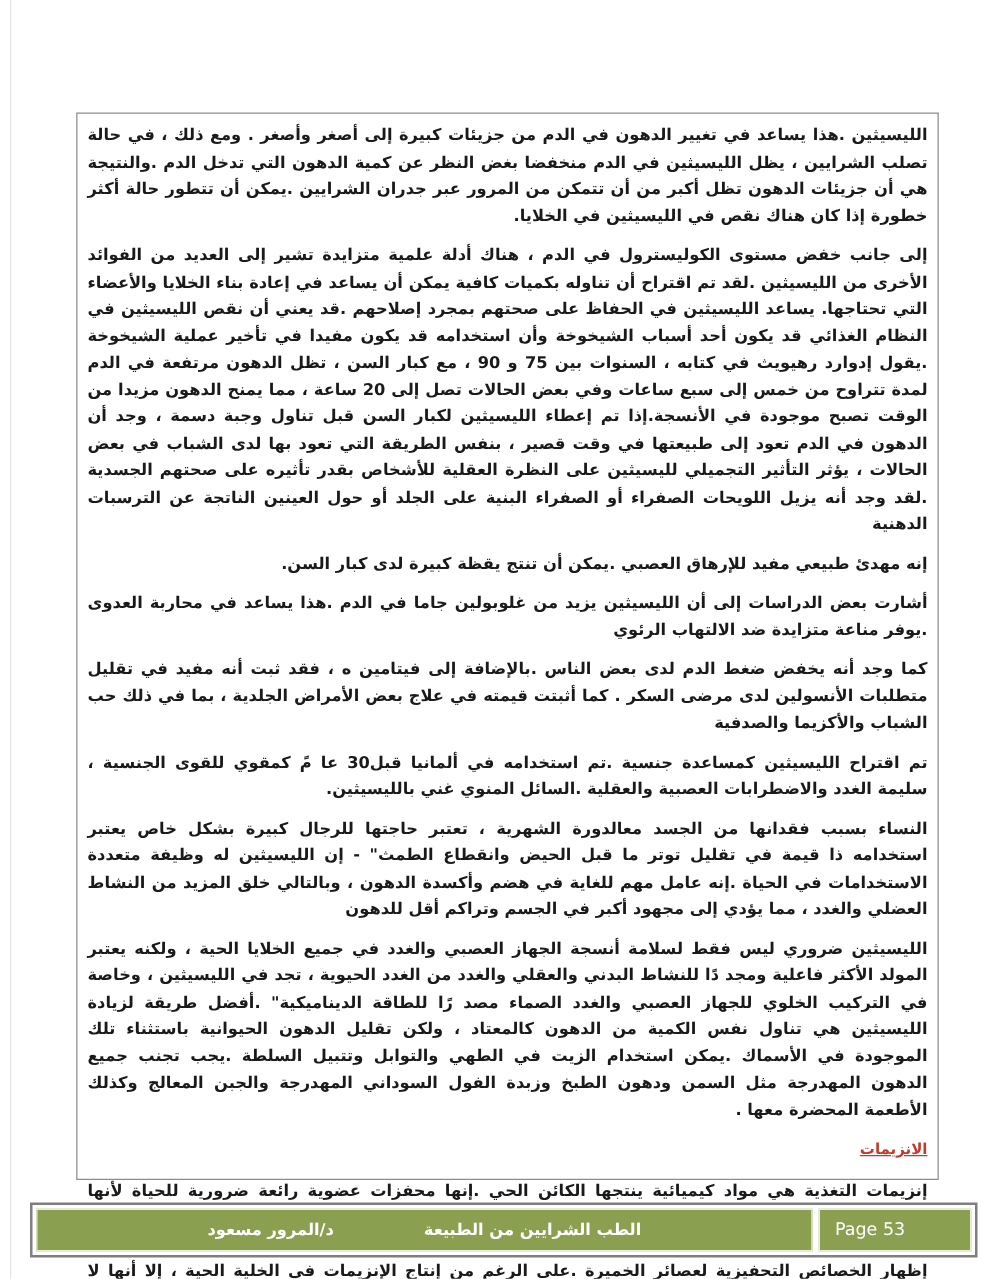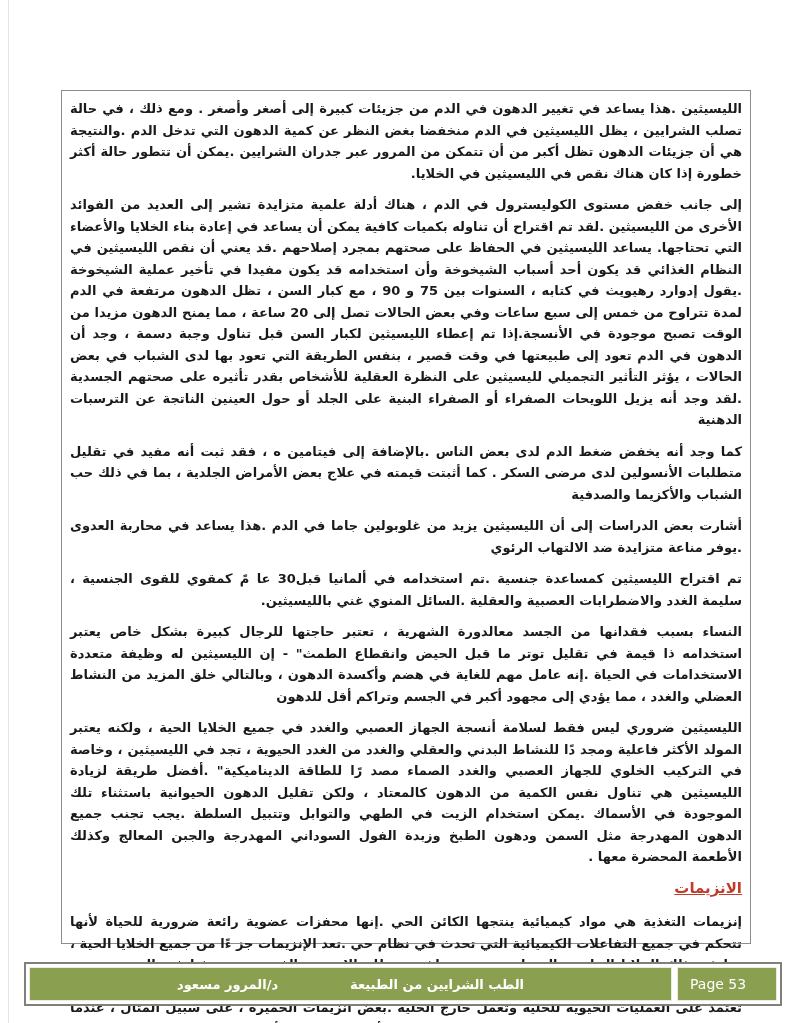--- a/index.html
+++ b/index.html
@@ -21,21 +21,21 @@
     color:#1a1a1a;
     font-size:13px;
     line-height:21.5px;
   }
   .textbox p{margin:0 0 10px 0;font-weight:bold;}
   .textbox p:last-child{margin-bottom:0;}
   .enz-heading{
     color:#c03b2c;
     font-weight:bold;
     text-decoration:underline;
-    font-size:15px;
+    font-size:12px;
     margin:2px 0 12px 0 !important;
     text-align:right;
   }
   .footer-frame{
     position:absolute;left:24px;top:962px;width:748px;height:34px;
     border:2px solid #7f7f7f;
     background:#ffffff;
     display:flex;
     gap:5px;
     padding:3px;
@@ -51,37 +51,38 @@
   .footer-main{
     flex:1;
     direction:rtl;
     justify-content:center;
     gap:72px;
     font-weight:bold;
     font-size:13px;
     letter-spacing:2px;
   }
   .footer-page{
-    width:100px;
+    width:122px;
     direction:ltr;
     padding-left:12px;
     font-size:14px;
     box-sizing:border-box;
   }
 </style>
 </head>
 <body>
 
 <div class="page-edge"></div>
 
 <div class="textbox">
   <p>الليسيثين .هذا يساعد في تغيير الدهون في الدم من جزيئات كبيرة إلى أصغر وأصغر . ومع ذلك ، في حالة تصلب الشرايين ، يظل الليسيثين في الدم منخفضا بغض النظر عن كمية الدهون التي تدخل الدم .والنتيجة هي أن جزيئات الدهون تظل أكبر من أن تتمكن من  المرور عبر جدران الشرايين .يمكن أن تتطور حالة أكثر خطورة إذا كان هناك نقص في الليسيثين في الخلايا.</p>
   <p>إلى جانب خفض مستوى الكوليسترول في الدم ، هناك أدلة علمية متزايدة تشير إلى العديد من الفوائد الأخرى من الليسيثين .لقد تم اقتراح أن تناوله بكميات كافية يمكن أن يساعد في إعادة بناء الخلايا والأعضاء التي تحتاجها. يساعد الليسيثين في الحفاظ على صحتهم بمجرد إصلاحهم .قد يعني أن نقص الليسيثين في النظام الغذائي قد يكون أحد أسباب الشيخوخة وأن استخدامه قد يكون مفيدا في تأخير عملية الشيخوخة .يقول إدوارد رهيويث في كتابه ، السنوات بين 75 و 90 ، مع كبار السن ، تظل الدهون مرتفعة في الدم لمدة تتراوح من خمس إلى سبع ساعات وفي بعض الحالات تصل إلى 20 ساعة ، مما يمنح الدهون مزيدا من الوقت تصبح موجودة في الأنسجة.إذا تم إعطاء الليسيثين لكبار السن  قبل تناول وجبة دسمة ، وجد أن الدهون في الدم تعود إلى طبيعتها في وقت قصير ، بنفس الطريقة التي  تعود بها لدى الشباب  في بعض الحالات ، يؤثر التأثير التجميلي لليسيثين على النظرة العقلية للأشخاص بقدر تأثيره على صحتهم الجسدية .لقد وجد أنه يزيل اللويحات الصفراء أو الصفراء البنية على الجلد أو حول العينين الناتجة عن الترسبات الدهنية</p>
+  <p>إنه مهدئ طبيعي مفيد للإرهاق العصبي .يمكن أن تنتج يقظة كبيرة لدى كبار السن.</p>
+  <p>أشارت بعض الدراسات إلى أن الليسيثين يزيد من غلوبولين جاما في الدم .هذا يساعد في محاربة العدوى .يوفر مناعة متزايدة ضد الالتهاب الرئوي</p>
   <p>كما وجد أنه يخفض ضغط الدم لدى بعض الناس .بالإضافة إلى فيتامين ه ، فقد ثبت أنه مفيد في تقليل متطلبات الأنسولين لدى مرضى السكر . كما أثبتت قيمته في علاج بعض الأمراض الجلدية ، بما في ذلك حب الشباب والأكزيما والصدفية</p>
-  <p>أشارت بعض الدراسات إلى أن الليسيثين يزيد من غلوبولين جاما في الدم .هذا يساعد في محاربة العدوى .يوفر مناعة متزايدة ضد الالتهاب الرئوي</p>
   <p>تم اقتراح الليسيثين كمساعدة جنسية .تم استخدامه في ألمانيا قبل30 عا مً كمقوي للقوى الجنسية ، سليمة الغدد والاضطرابات العصبية والعقلية .السائل المنوي غني بالليسيثين.</p>
   <p>النساء بسبب فقدانها من الجسد معالدورة الشهرية ، تعتبر حاجتها للرجال كبيرة بشكل خاص  يعتبر استخدامه ذا قيمة في تقليل توتر ما قبل الحيض وانقطاع الطمث" - إن الليسيثين له وظيفة متعددة الاستخدامات في الحياة .إنه عامل مهم للغاية في هضم وأكسدة الدهون ، وبالتالي خلق المزيد من النشاط العضلي والغدد ، مما يؤدي إلى مجهود أكبر في الجسم وتراكم أقل للدهون</p>
   <p>الليسيثين ضروري ليس فقط لسلامة أنسجة الجهاز العصبي والغدد في جميع الخلايا الحية ، ولكنه يعتبر المولد الأكثر فاعلية ومجد دًا للنشاط البدني والعقلي والغدد من الغدد الحيوية ، تجد في الليسيثين ، وخاصة في التركيب الخلوي للجهاز العصبي والغدد الصماء مصد رًا للطاقة الديناميكية" .أفضل طريقة لزيادة الليسيثين هي تناول نفس الكمية من الدهون كالمعتاد ، ولكن تقليل الدهون الحيوانية باستثناء تلك الموجودة في الأسماك .يمكن استخدام الزيت في الطهي والتوابل وتتبيل السلطة .يجب تجنب جميع الدهون المهدرجة مثل السمن ودهون الطبخ وزبدة الفول السوداني المهدرجة والجبن المعالج وكذلك الأطعمة المحضرة معها .</p>
   <p class="enz-heading">الانزيمات</p>
   <p>إنزيمات التغذية هي مواد كيميائية ينتجها الكائن الحي .إنها محفزات  عضوية رائعة ضرورية للحياة لأنها تتحكم في جميع التفاعلات الكيميائية التي تحدث في نظام حي .تعد الإنزيمات جز ءًا من جميع الخلايا الحية ، بما في ذلك الخلايا النباتية والحيوانية .تمت صياغة مصطلح الإنزيم ، الذي يعني حرفيا في الخميرة ، بعد إظهار الخصائص التحفيزية لعصائر الخميرة .على الرغم من إنتاج الإنزيمات في الخلية الحية ، إلا أنها لا تعتمد على العمليات الحيوية للخلية وتعمل خارج الخلية .بعض انزيمات الخميرة ، على سبيل المثال ، عندما يتم التعبير عنها من خلايا الخميرة قادرة على ممارسة تأثيرها المعتاد ، أي تحويل السكر إلى كحول .من السمات البارزة للإنزيمات أنه أثناء دخولها في تفاعل كيميائي ، فإنها تظل سليمة في هذه العملية .ومع ذلك ، فإنها تعمل بأقصى قدر من الكفاءة عند درجة حرارة معينة .يؤدي خفض درجة الحرارة إلى أسفل أو رفعها فوق هذا المستوى إلى إبطاء التفاعل .درجة الحرارة العالية ، التي تزيد عن 60 درجة مئوية ، تدمر عملها بشكل دائم.</p>
 </div>
 
 <div class="footer-frame">
   <div class="footer-cell footer-main">
     <span>الطب الشرايين من الطبيعة</span>

